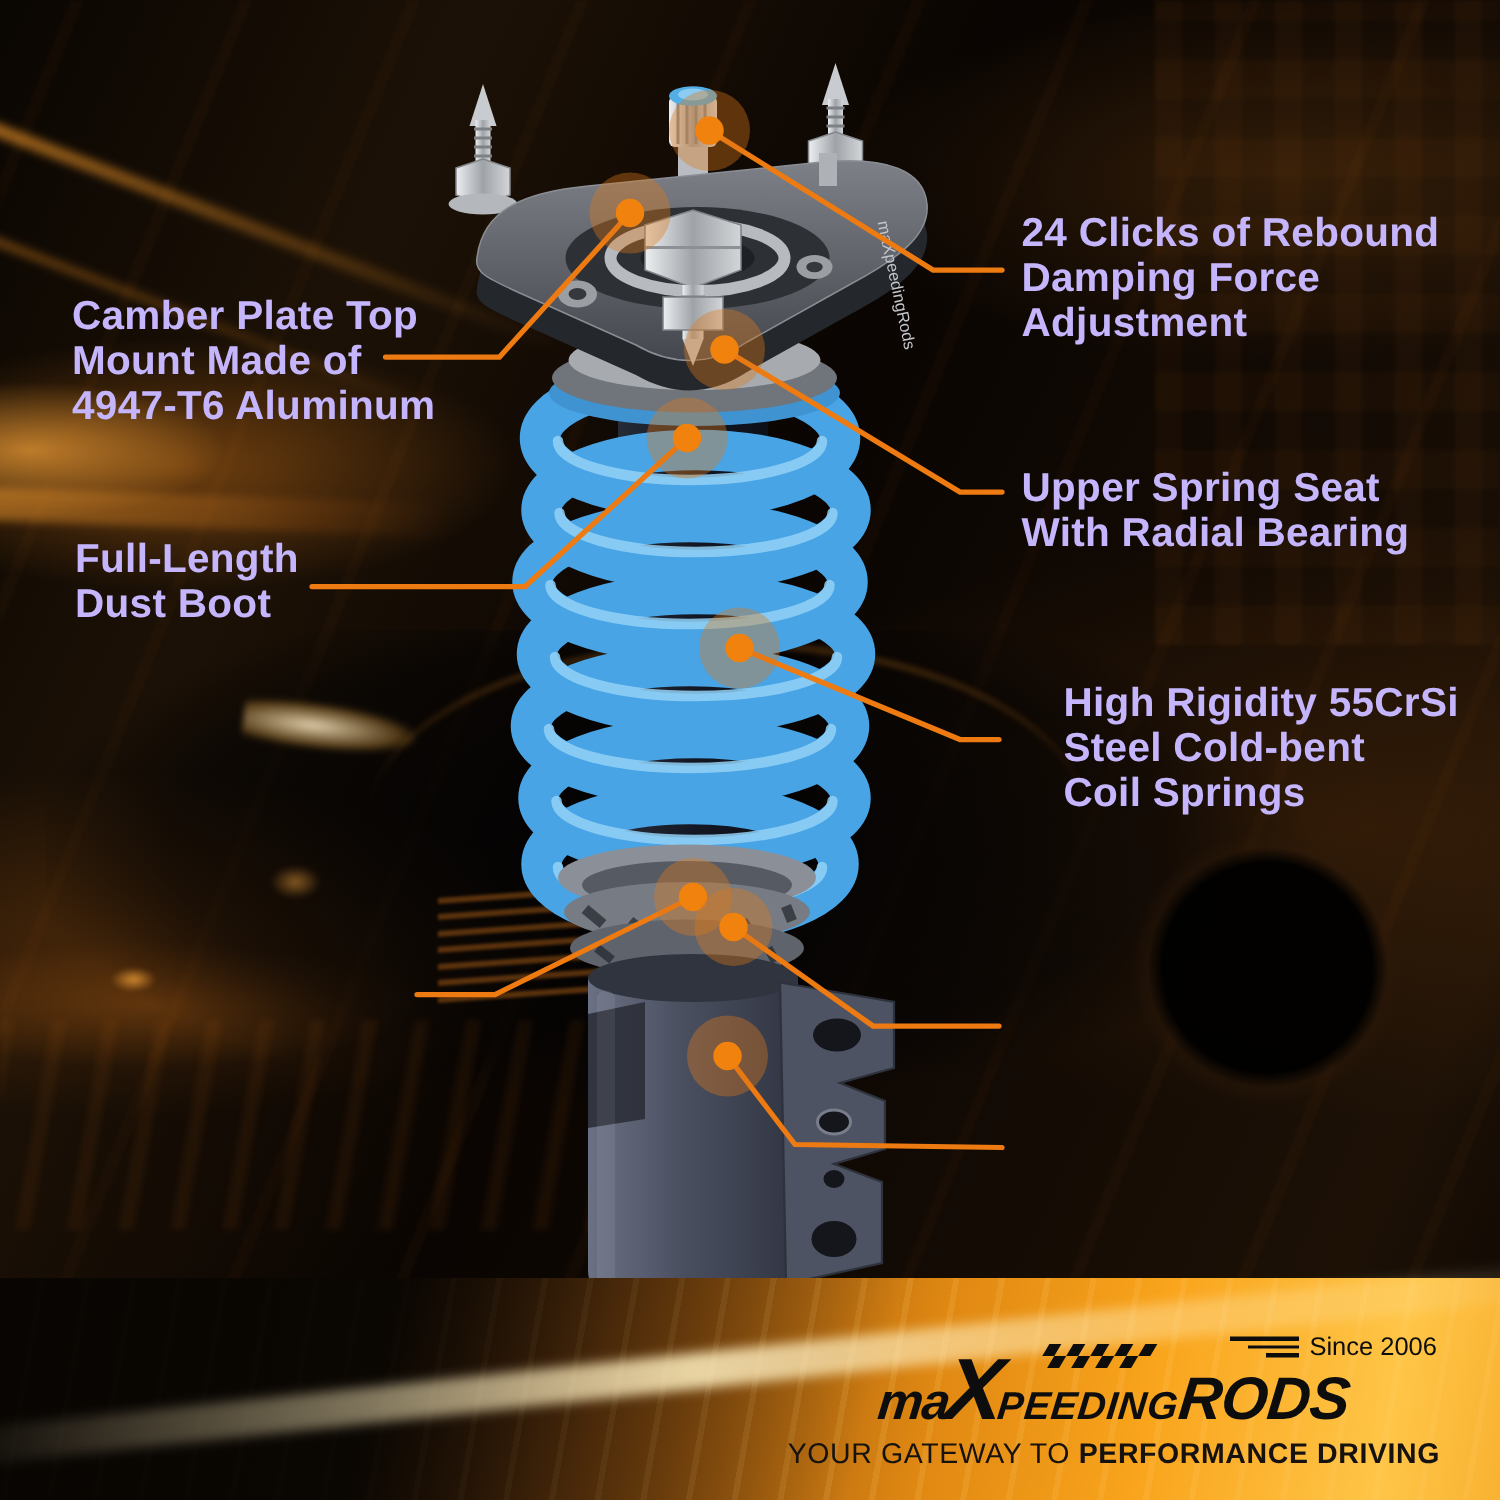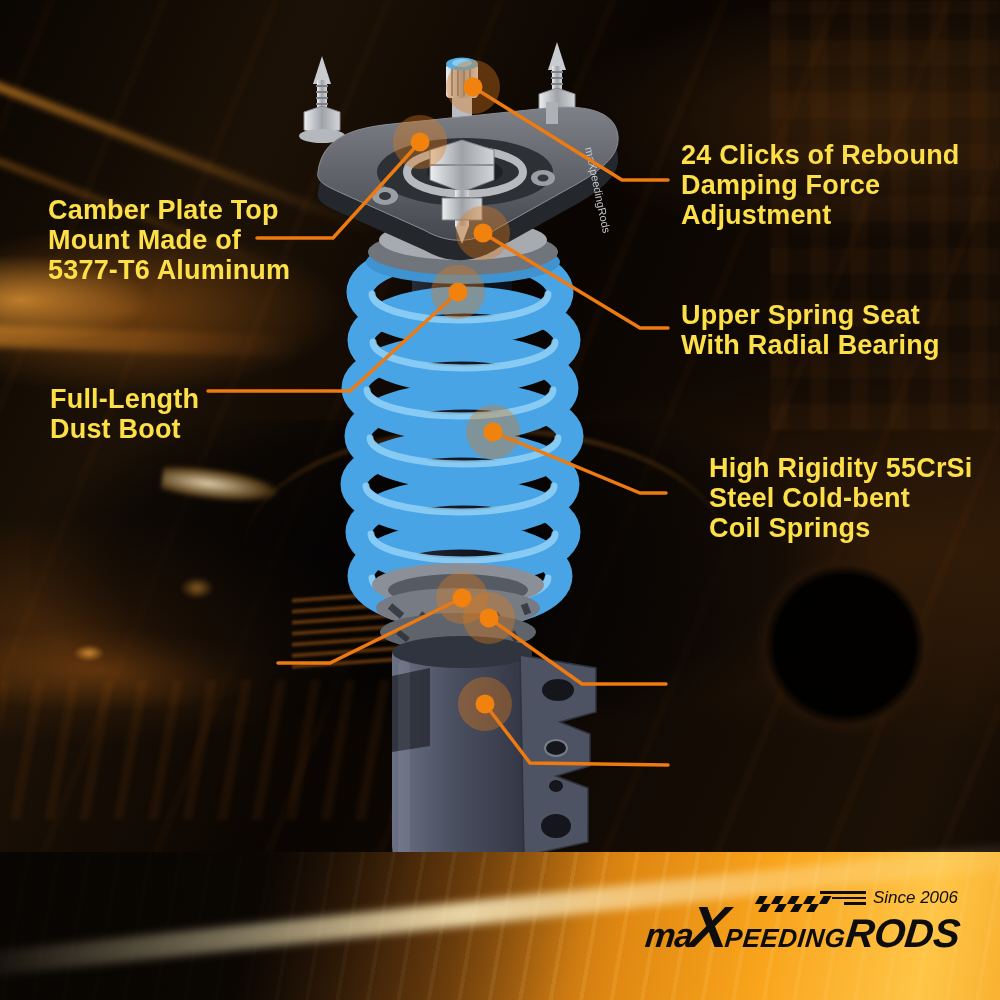--- a/index.html
+++ b/index.html
@@ -39,38 +39,38 @@
   .grille{position:absolute;left:292px;top:592px;width:190px;height:70px;transform:skewY(-4deg);opacity:.85;filter:blur(1px);
       background:repeating-linear-gradient(180deg, rgba(200,110,25,.5) 0 4px, transparent 4px 11px);}
   .foglight{position:absolute;left:74px;top:645px;width:30px;height:16px;filter:blur(1.5px);
       background:radial-gradient(ellipse, rgba(240,160,55,.8), transparent 72%);}
   .wheel{position:absolute;left:755px;top:555px;width:180px;height:180px;border-radius:50%;
       background:radial-gradient(circle, rgba(0,0,0,.95) 55%, rgba(45,25,9,.35) 63%, transparent 72%);}
   .roadglow{position:absolute;left:0;top:680px;width:460px;height:140px;opacity:.5;filter:blur(2px);background:
       repeating-linear-gradient(100deg, rgba(190,100,22,.18) 0 10px, transparent 10px 34px);}
 
   
-  .label{position:absolute;font-weight:700;font-size:27px;line-height:30px;color:#fde047;
+  .label{position:absolute;font-weight:700;font-size:27px;line-height:30px;color:#c4b5fd;
          white-space:pre-line;letter-spacing:.2px;}
   .lbl-shock{line-height:31px;}
 
   
   svg.overlay{position:absolute;left:0;top:0;}
 
   
   .band{position:absolute;left:0;top:852px;width:1000px;height:148px;background:
       linear-gradient(100deg,#140c06 0%,#241106 16%,#57300c 32%,#9c5a10 47%,#e08812 62%,#f9a41c 76%,#ffc547 92%,#f9b231 100%);}
   .band:before{content:"";position:absolute;inset:0;background:
       linear-gradient(105deg, rgba(8,5,2,.95) 0 26%, rgba(30,16,6,.55) 40%, transparent 58%),
       repeating-linear-gradient(100deg, transparent 0 26px, rgba(255,210,120,.14) 26px 30px);}
   .bandstreak{position:absolute;left:-4%;top:44px;width:112%;height:24px;transform:rotate(-6deg);filter:blur(4px);
       background:linear-gradient(90deg, transparent, rgba(255,238,190,.85) 45%, rgba(255,238,190,.35) 75%, transparent);}
   .logo{position:absolute;right:40px;top:52px;display:flex;flex-direction:column;align-items:center;color:#0d0d0d;}
   .since-row{position:absolute;right:2px;top:-16px;display:flex;align-items:center;gap:7px;}
-  .since{font-size:17px;font-weight:500;color:#0d0d0d;font-style:italic;}
+  .since{font-size:17px;font-weight:500;color:#0d0d0d;}
   .speedlines{display:flex;flex-direction:column;align-items:flex-end;gap:3px;}
   .speedlines i{display:block;height:2.5px;background:#0d0d0d;}
   .sl1{width:46px;} .sl2{width:34px;} .sl3{width:22px;}
   .wordmark{position:relative;display:flex;align-items:baseline;font-style:italic;transform:skewX(-6deg);}
   .wm-ma{font-size:34px;font-weight:900;letter-spacing:-1px;}
   .wm-x{font-size:58px;font-weight:900;margin:0 -3px;line-height:.8;}
   .wm-peeding{font-size:26px;font-weight:800;text-transform:uppercase;letter-spacing:.5px;}
   .wm-rods{font-size:40px;font-weight:900;letter-spacing:-.5px;text-transform:uppercase;}
   .flag{position:absolute;left:96px;top:-8px;}
   .tagline{margin-top:3px;font-size:19px;letter-spacing:.4px;color:#151210;white-space:nowrap;}
@@ -264,27 +264,27 @@
         </g>
       <g>
           <circle cx="485" cy="704" r="27" fill="rgba(220,120,25,.38)"></circle>
           <circle cx="485" cy="704" r="9.5" fill="#f1820e"></circle>
         </g>
     </g>
   </svg>
 
   <div class="label" style="left:48px;top:195px">Camber Plate Top
 Mount Made of
-5377-T6 Aluminum</div>
-  <div class="label" style="left:50px;top:384px">Full-Length
+4947-T6 Aluminum</div>
+  <div class="label" style="left:50px;top:357px">Full-Length
 Dust Boot</div>
   <div class="label" style="left:681px;top:140px">24 Clicks of Rebound
 Damping Force
 Adjustment</div>
-  <div class="label" style="left:681px;top:300px">Upper Spring Seat
+  <div class="label" style="left:681px;top:310px">Upper Spring Seat
 With Radial Bearing</div>
   <div class="label" style="left:709px;top:453px">High Rigidity 55CrSi
 Steel Cold-bent
 Coil Springs</div>
 
   <div class="band">
     <div class="bandstreak"></div>
     <div class="logo">
       <div class="since-row">
         <span class="speedlines">
@@ -308,16 +308,20 @@
               <rect x="22" y="8" width="8" height="8"></rect>
                 <rect x="38" y="8" width="8" height="8"></rect>
                 <rect x="54" y="8" width="8" height="8"></rect>
                 <rect x="70" y="8" width="8" height="8"></rect>
             </g>
           </svg>
         </span>
         <span class="wm-peeding">peeding</span>
         <span class="wm-rods">RODS</span>
       </div>
+      <div class="tagline">
+        <span>YOUR GATEWAY TO </span>
+        <b>PERFORMANCE DRIVING</b>
+      </div>
     </div>
   </div>
 
 </div>
 
 </body></html>

